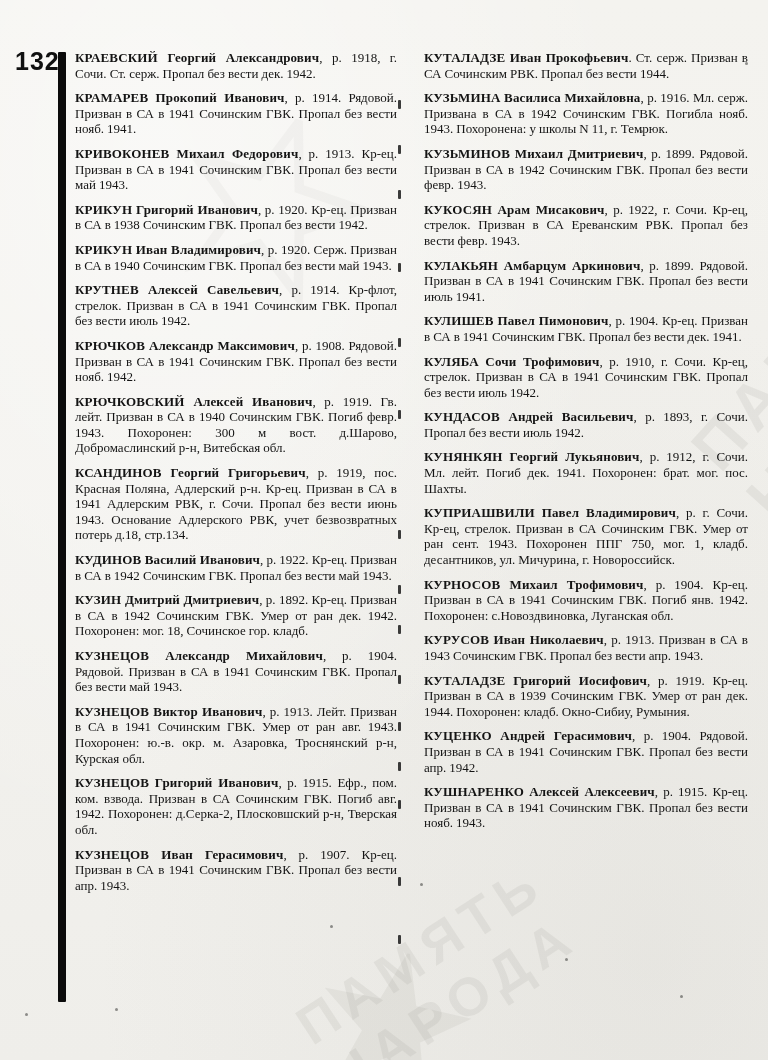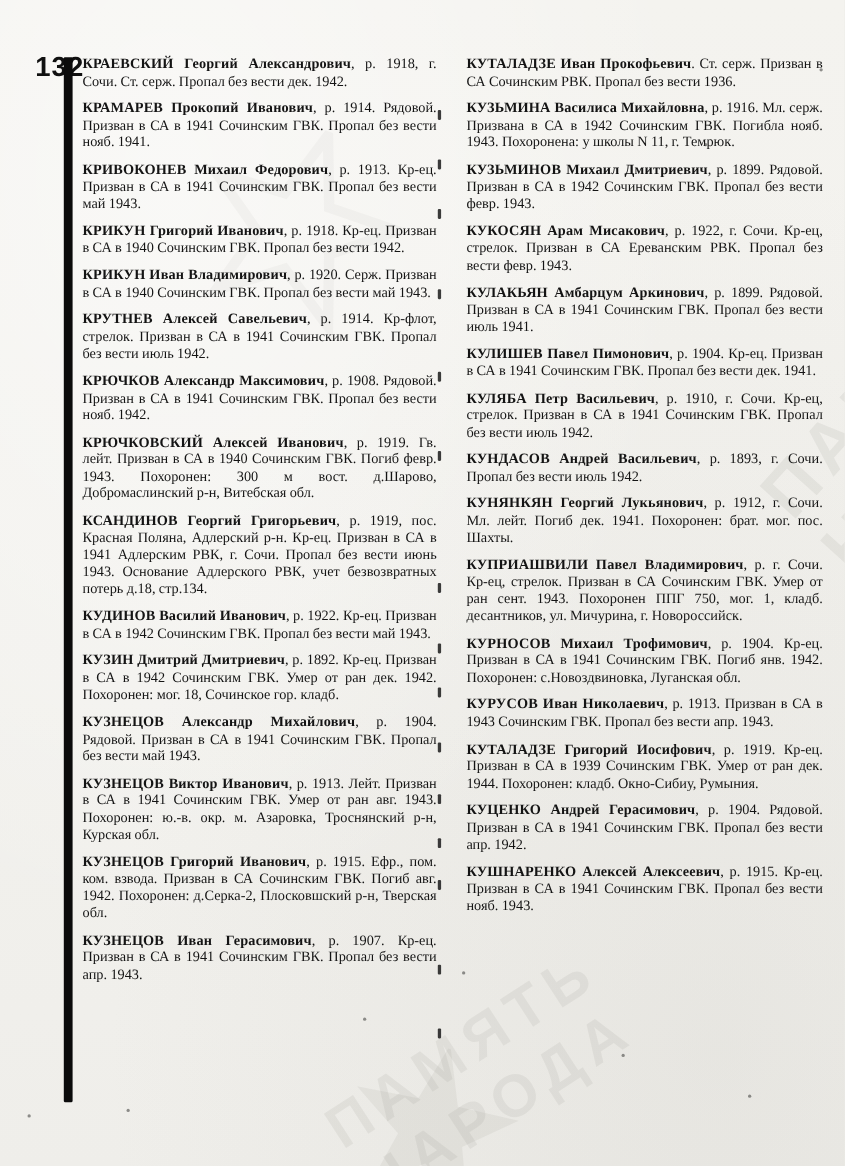--- a/index.html
+++ b/index.html
@@ -12,21 +12,21 @@
     background-image:
       radial-gradient(ellipse at 20% 15%, rgba(255,255,255,.5), rgba(255,255,255,0) 55%),
       radial-gradient(ellipse at 85% 90%, rgba(190,188,180,.18), rgba(190,188,180,0) 60%),
       linear-gradient(180deg,#f4f3ef 0%,#f2f1ed 60%,#efeeea 100%);
     overflow:hidden;
     font-family:"Liberation Serif","DejaVu Serif",serif;
     color:#141414;
   }
   
   .page-number{
-    position:absolute;left:32px;top:49px;
+    position:absolute;left:15px;top:49px;
     font-family:"Liberation Sans","DejaVu Sans",sans-serif;
     font-weight:700;font-size:25px;line-height:1;letter-spacing:1px;color:#101010;
   }
   .column-rule{
     position:absolute;left:58px;top:52px;width:8px;height:950px;
     background:#0b0b0b;border-radius:1px;
   }
   
   .col{position:absolute;top:50px;}
   .col-left{left:75px;width:322px;}
@@ -82,21 +82,21 @@
   <div class="page-number">132</div>
   <div class="column-rule"></div>
 
   <div class="col col-left" id="col-left">
   <p class="entry"><b class="entry-name">КРАЕВСКИЙ Георгий Александрович</b><span class="entry-rest">, р. 1918, г. Сочи. Ст. серж. Пропал без вести дек. 1942.</span></p>
 
   <p class="entry"><b class="entry-name">КРАМАРЕВ Прокопий Иванович</b><span class="entry-rest">, р. 1914. Рядовой. Призван в СА в 1941 Сочинским ГВК. Пропал без вести нояб. 1941.</span></p>
 
   <p class="entry"><b class="entry-name">КРИВОКОНЕВ Михаил Федорович</b><span class="entry-rest">, р. 1913. Кр-ец. Призван в СА в 1941 Сочинским ГВК. Пропал без вести май 1943.</span></p>
 
-  <p class="entry"><b class="entry-name">КРИКУН Григорий Иванович</b><span class="entry-rest">, р. 1918. Кр-ец. Призван в СА в 1940 Сочинским ГВК. Пропал без вести 1942.</span></p>
+  <p class="entry"><b class="entry-name">КРИКУН Григорий Иванович</b><span class="entry-rest">, р. 1920. Кр-ец. Призван в СА в 1938 Сочинским ГВК. Пропал без вести 1942.</span></p>
 
   <p class="entry"><b class="entry-name">КРИКУН Иван Владимирович</b><span class="entry-rest">, р. 1920. Серж. Призван в СА в 1940 Сочинским ГВК. Пропал без вести май 1943.</span></p>
 
 
   <p class="entry"><b class="entry-name">КРУТНЕВ Алексей Савельевич</b><span class="entry-rest">, р. 1914. Кр-флот, стрелок. Призван в СА в 1941 Сочинским ГВК. Пропал без вести июль 1942.</span></p>
 
   <p class="entry"><b class="entry-name">КРЮЧКОВ Александр Максимович</b><span class="entry-rest">, р. 1908. Рядовой. Призван в СА в 1941 Сочинским ГВК. Пропал без вести нояб. 1942.</span></p>
 
   <p class="entry"><b class="entry-name">КРЮЧКОВСКИЙ Алексей Иванович</b><span class="entry-rest">, р. 1919. Гв. лейт. Призван в СА в 1940 Сочинским ГВК. Погиб февр. 1943. Похоронен: 300 м вост. д.Шарово, Добромаслинский р-н, Витебская обл.</span></p>
 
@@ -108,33 +108,33 @@
 
   <p class="entry"><b class="entry-name">КУЗНЕЦОВ Александр Михайлович</b><span class="entry-rest">, р. 1904. Рядовой. Призван в СА в 1941 Сочинским ГВК. Пропал без вести май 1943.</span></p>
 
   <p class="entry"><b class="entry-name">КУЗНЕЦОВ Виктор Иванович</b><span class="entry-rest">, р. 1913. Лейт. Призван в СА в 1941 Сочинским ГВК. Умер от ран авг. 1943. Похоронен: ю.-в. окр. м. Азаровка, Троснянский р-н, Курская обл.</span></p>
 
   <p class="entry"><b class="entry-name">КУЗНЕЦОВ Григорий Иванович</b><span class="entry-rest">, р. 1915. Ефр., пом. ком. взвода. Призван в СА Сочинским ГВК. Погиб авг. 1942. Похоронен: д.Серка-2, Плосковшский р-н, Тверская обл.</span></p>
 
   <p class="entry"><b class="entry-name">КУЗНЕЦОВ Иван Герасимович</b><span class="entry-rest">, р. 1907. Кр-ец. Призван в СА в 1941 Сочинским ГВК. Пропал без вести апр. 1943.</span></p>
 </div>
   <div class="col col-right" id="col-right">
-  <p class="entry"><b class="entry-name">КУТАЛАДЗЕ Иван Прокофьевич</b><span class="entry-rest">. Ст. серж. Призван в СА Сочинским РВК. Пропал без вести 1936.</span></p>
+  <p class="entry"><b class="entry-name">КУТАЛАДЗЕ Иван Прокофьевич</b><span class="entry-rest">. Ст. серж. Призван в СА Сочинским РВК. Пропал без вести 1944.</span></p>
 
   <p class="entry"><b class="entry-name">КУЗЬМИНА Василиса Михайловна</b><span class="entry-rest">, р. 1916. Мл. серж. Призвана в СА в 1942 Сочинским ГВК. Погибла нояб. 1943. Похоронена: у школы N 11, г. Темрюк.</span></p>
 
   <p class="entry"><b class="entry-name">КУЗЬМИНОВ Михаил Дмитриевич</b><span class="entry-rest">, р. 1899. Рядовой. Призван в СА в 1942 Сочинским ГВК. Пропал без вести февр. 1943.</span></p>
 
   <p class="entry"><b class="entry-name">КУКОСЯН Арам Мисакович</b><span class="entry-rest">, р. 1922, г. Сочи. Кр-ец, стрелок. Призван в СА Ереванским РВК. Пропал без вести февр. 1943.</span></p>
 
   <p class="entry"><b class="entry-name">КУЛАКЬЯН Амбарцум Аркинович</b><span class="entry-rest">, р. 1899. Рядовой. Призван в СА в 1941 Сочинским ГВК. Пропал без вести июль 1941.</span></p>
 
   <p class="entry"><b class="entry-name">КУЛИШЕВ Павел Пимонович</b><span class="entry-rest">, р. 1904. Кр-ец. Призван в СА в 1941 Сочинским ГВК. Пропал без вести дек. 1941.</span></p>
 
-  <p class="entry"><b class="entry-name">КУЛЯБА Петр Васильевич</b><span class="entry-rest">, р. 1910, г. Сочи. Кр-ец, стрелок. Призван в СА в 1941 Сочинским ГВК. Пропал без вести июль 1942.</span></p>
+  <p class="entry"><b class="entry-name">КУЛЯБА Сочи Трофимович</b><span class="entry-rest">, р. 1910, г. Сочи. Кр-ец, стрелок. Призван в СА в 1941 Сочинским ГВК. Пропал без вести июль 1942.</span></p>
 
   <p class="entry"><b class="entry-name">КУНДАСОВ Андрей Васильевич</b><span class="entry-rest">, р. 1893, г. Сочи. Пропал без вести июль 1942.</span></p>
 
   <p class="entry"><b class="entry-name">КУНЯНКЯН Георгий Лукьянович</b><span class="entry-rest">, р. 1912, г. Сочи. Мл. лейт. Погиб дек. 1941. Похоронен: брат. мог. пос. Шахты.</span></p>
 
   <p class="entry"><b class="entry-name">КУПРИАШВИЛИ Павел Владимирович</b><span class="entry-rest">, р. г. Сочи. Кр-ец, стрелок. Призван в СА Сочинским ГВК. Умер от ран сент. 1943. Похоронен ППГ 750, мог. 1, кладб. десантников, ул. Мичурина, г. Новороссийск.</span></p>
 
   <p class="entry"><b class="entry-name">КУРНОСОВ Михаил Трофимович</b><span class="entry-rest">, р. 1904. Кр-ец. Призван в СА в 1941 Сочинским ГВК. Погиб янв. 1942. Похоронен: с.Новоздвиновка, Луганская обл.</span></p>
 
 

